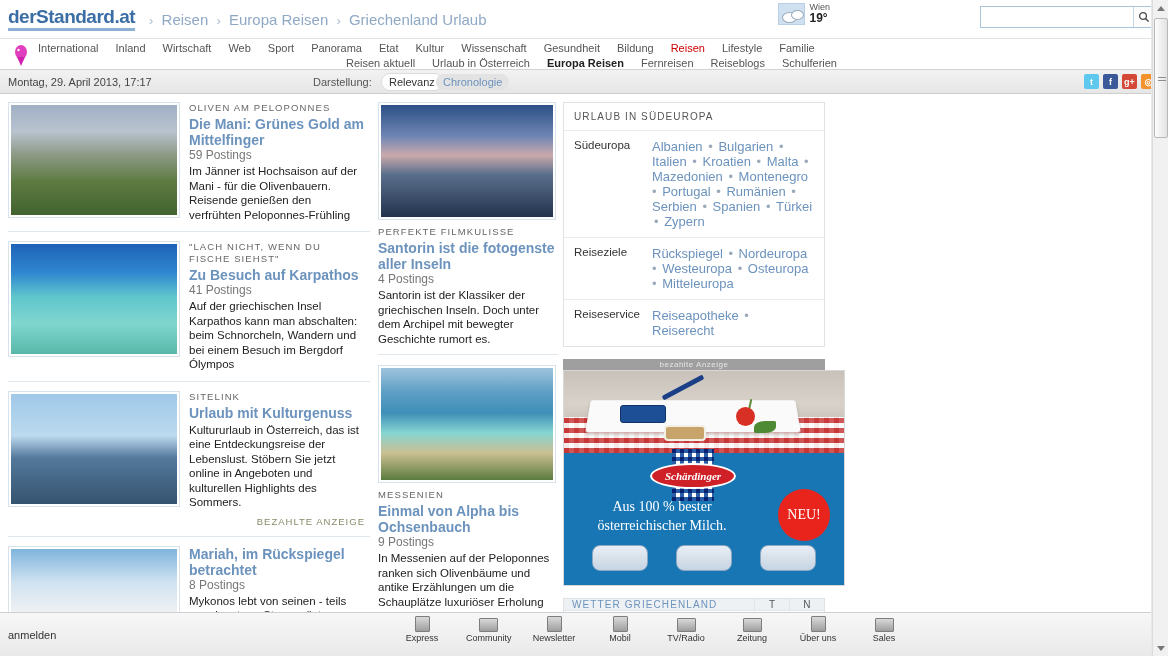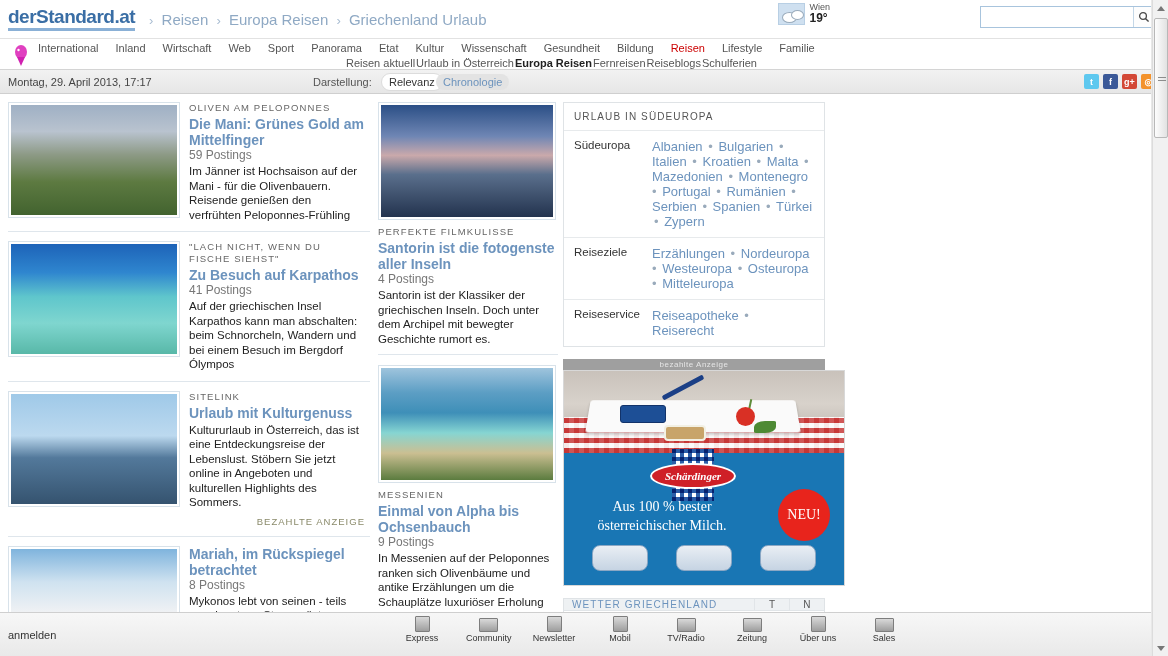--- a/index.html
+++ b/index.html
@@ -108,21 +108,21 @@
   }
   .nav-main .item { color: #555; margin-right: 17px; cursor: pointer; white-space: nowrap; }
   .nav-main .item.active { color: #c00; }
   .nav-sub {
     display: flex; align-items: center;
     height: 15px;
     font-size: 11px;
     justify-content: flex-start;
     padding-left: 346px;
   }
-  .nav-sub .item { color: #555; margin-right: 1px; cursor: pointer; white-space: nowrap; }
+  .nav-sub .item { color: #555; margin-right: 17px; cursor: pointer; white-space: nowrap; }
   .nav-sub .item.active { color: #222; font-weight: bold; }
   .logo-bird {
     position: absolute; left: 10px; top: 4px;
     width: 22px; height: 24px;
   }
 
   
   .metabar {
     height: 24px;
     background: linear-gradient(to bottom,#f2f2f2,#e6e6e6);
@@ -427,21 +427,21 @@
 
       <div class="box">
         <div class="box-title">Urlaub in Südeuropa</div>
         <div id="links-rows">
             <div class="linkrow">
               <div class="lr-label">Südeuropa</div>
               <div class="lr-links"><a>Albanien</a><span class="dot"> • </span><a>Bulgarien</a><span class="dot"> • </span><a>Italien</a><span class="dot"> • </span><a>Kroatien</a><span class="dot"> • </span><a>Malta</a><span class="dot"> • </span><a>Mazedonien</a><span class="dot"> • </span><a>Montenegro</a><span class="dot"> • </span><a>Portugal</a><span class="dot"> • </span><a>Rumänien</a><span class="dot"> • </span><a>Serbien</a><span class="dot"> • </span><a>Spanien</a><span class="dot"> • </span><a>Türkei</a><span class="dot"> • </span><a>Zypern</a></div>
             </div>
             <div class="linkrow">
               <div class="lr-label">Reiseziele</div>
-              <div class="lr-links"><a>Erzählungen</a><span class="dot"> • </span><a>Nordeuropa</a><span class="dot"> • </span><a>Westeuropa</a><span class="dot"> • </span><a>Osteuropa</a><span class="dot"> • </span><a>Mitteleuropa</a></div>
+              <div class="lr-links"><a>Rückspiegel</a><span class="dot"> • </span><a>Nordeuropa</a><span class="dot"> • </span><a>Westeuropa</a><span class="dot"> • </span><a>Osteuropa</a><span class="dot"> • </span><a>Mitteleuropa</a></div>
             </div>
             <div class="linkrow">
               <div class="lr-label">Reiseservice</div>
               <div class="lr-links"><a>Reiseapotheke</a><span class="dot"> • </span><a>Reiserecht</a></div>
             </div>
           </div>
       </div>
 
       <div class="ad-wrap">
         <div class="ad-label">bezahlte Anzeige</div>

